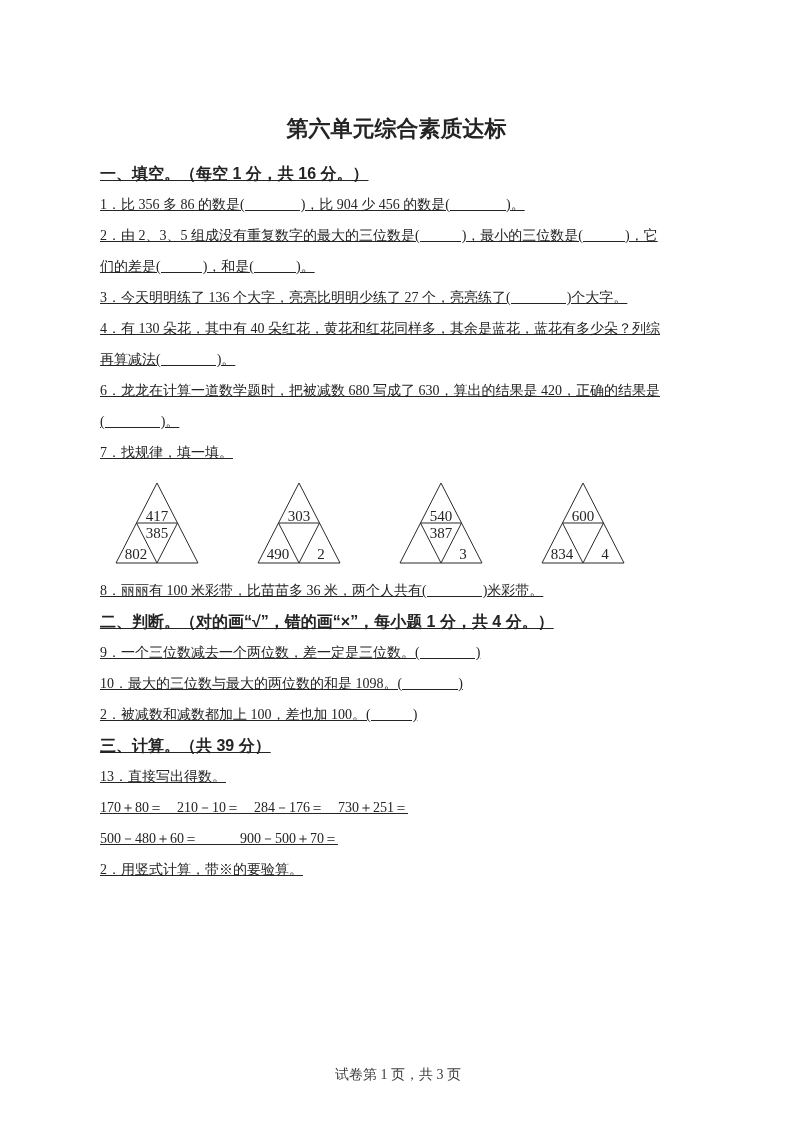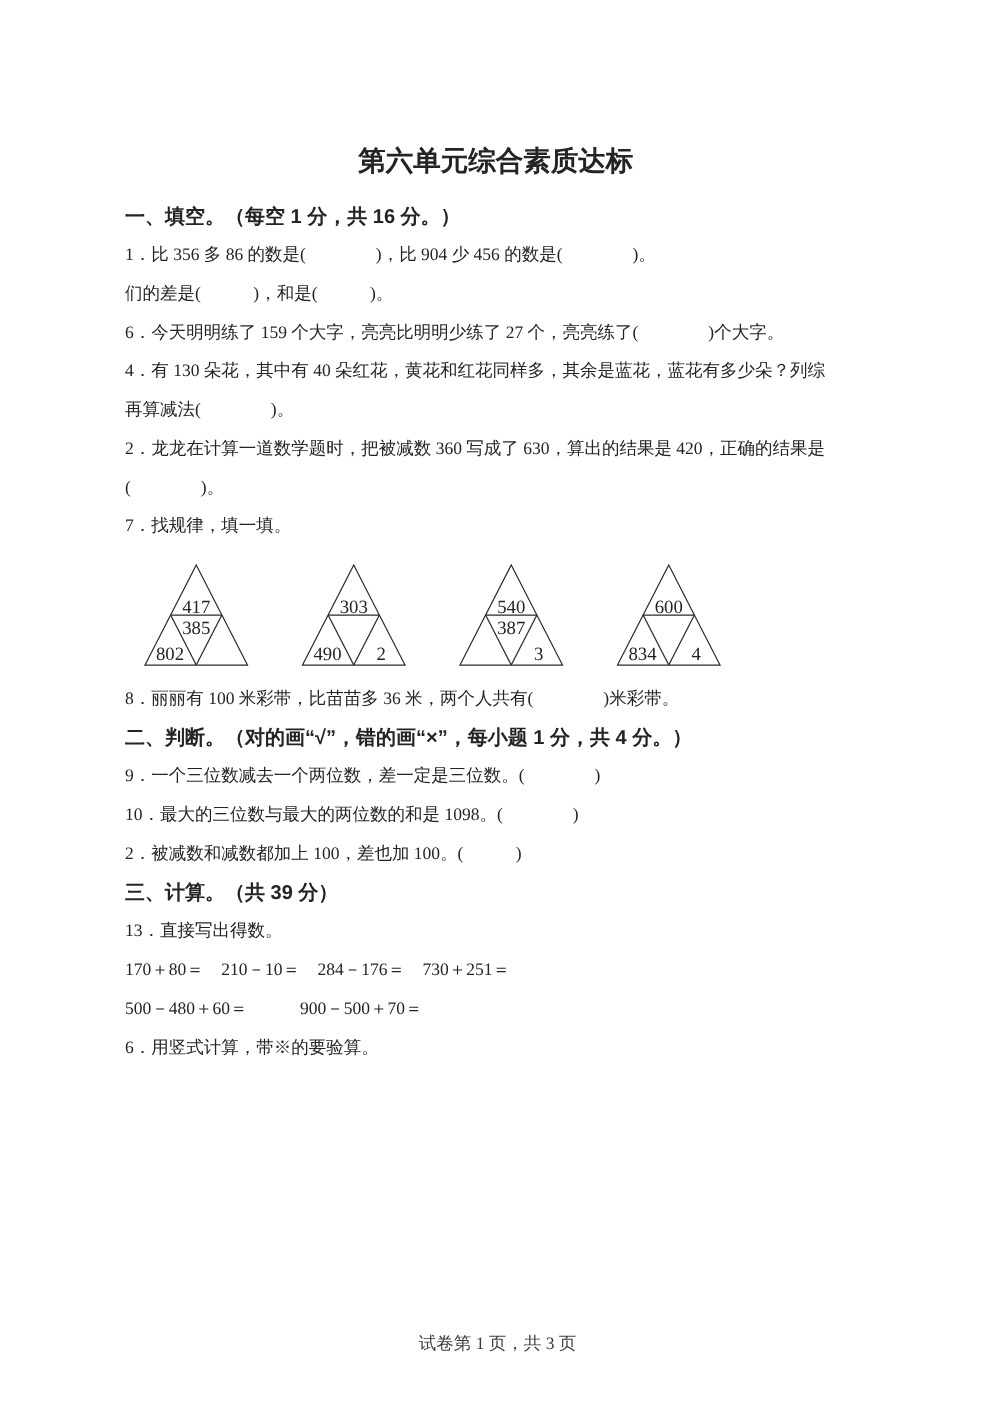--- a/index.html
+++ b/index.html
@@ -18,37 +18,38 @@
     line-height: 34px;
     text-align: center;
     font-size: 22px;
     font-weight: bold;
     font-family: "Liberation Sans", "DejaVu Sans", sans-serif;
   }
   .content {
     margin-top: 12px;
     padding-left: 100px;
     padding-right: 50px;
+    text-decoration: underline;
   }
   .line {
     height: 31px;
     line-height: 31px;
     font-size: 14px;
     white-space: nowrap;
   }
   .line.heading {
     font-size: 16px;
     font-weight: bold;
     font-family: "Liberation Sans", "DejaVu Sans", sans-serif;
   }
   .triangle-row {
     margin: 13px 0 8px 14px;
     height: 86px;
     display: flex;
-    gap: 40px;
+    gap: 56px;
   }
   .tri { display: block; }
   .tri polygon, .tri line {
     fill: none;
     stroke: #2a2a2a;
     stroke-width: 1;
   }
   .tri text {
     font-size: 15px;
     fill: #242424;
@@ -69,25 +70,26 @@
 <body>
 
 <div class="page">
 
   <div class="title">第六单元综合素质达标</div>
 
   <div class="content">
 
     <div class="line heading">一、填空。（每空 1 分，共 16 分。）</div>
     <div class="line">1．比 356 多 86 的数是(　　　　)，比 904 少 456 的数是(　　　　)。</div>
+    <div class="line">2．由 2、3、5 组成没有重复数字的最大的三位数是(　　　)，最小的三位数是(　　　)，它</div>
     <div class="line">们的差是(　　　)，和是(　　　)。</div>
-    <div class="line">6．今天明明练了 159 个大字，亮亮比明明少练了 27 个，亮亮练了(　　　　)个大字。</div>
+    <div class="line">3．今天明明练了 136 个大字，亮亮比明明少练了 27 个，亮亮练了(　　　　)个大字。</div>
     <div class="line">4．有 130 朵花，其中有 40 朵红花，黄花和红花同样多，其余是蓝花，蓝花有多少朵？列综</div>
     <div class="line">再算减法(　　　　)。</div>
-    <div class="line">2．龙龙在计算一道数学题时，把被减数 360 写成了 630，算出的结果是 420，正确的结果是</div>
+    <div class="line">6．龙龙在计算一道数学题时，把被减数 680 写成了 630，算出的结果是 420，正确的结果是</div>
     <div class="line">(　　　　)。</div>
     <div class="line">7．找规律，填一填。</div>
 
     <div class="triangle-row">
 
       <svg class="tri" width="86" height="86" viewBox="0 0 86 86">
         <polygon points="43,2 2,82 84,82"></polygon>
         <line x1="22.5" y1="42" x2="63.5" y2="42"></line>
         <line x1="22.5" y1="42" x2="43" y2="82"></line>
         <line x1="63.5" y1="42" x2="43" y2="82"></line>
@@ -136,19 +138,19 @@
 
     <div class="line heading">二、判断。（对的画“√”，错的画“×”，每小题 1 分，共 4 分。）</div>
     <div class="line">9．一个三位数减去一个两位数，差一定是三位数。(　　　　)</div>
     <div class="line">10．最大的三位数与最大的两位数的和是 1098。(　　　　)</div>
     <div class="line">2．被减数和减数都加上 100，差也加 100。(　　　)</div>
 
     <div class="line heading">三、计算。（共 39 分）</div>
     <div class="line">13．直接写出得数。</div>
     <div class="line">170＋80＝　210－10＝　284－176＝　730＋251＝</div>
     <div class="line">500－480＋60＝　　　900－500＋70＝</div>
-    <div class="line">6．用竖式计算，带※的要验算。</div>
+    <div class="line">2．用竖式计算，带※的要验算。</div>
 
   </div>
 
   <div class="footer">试卷第 1 页，共 3 页</div>
 
 </div>
 
 </body></html>

